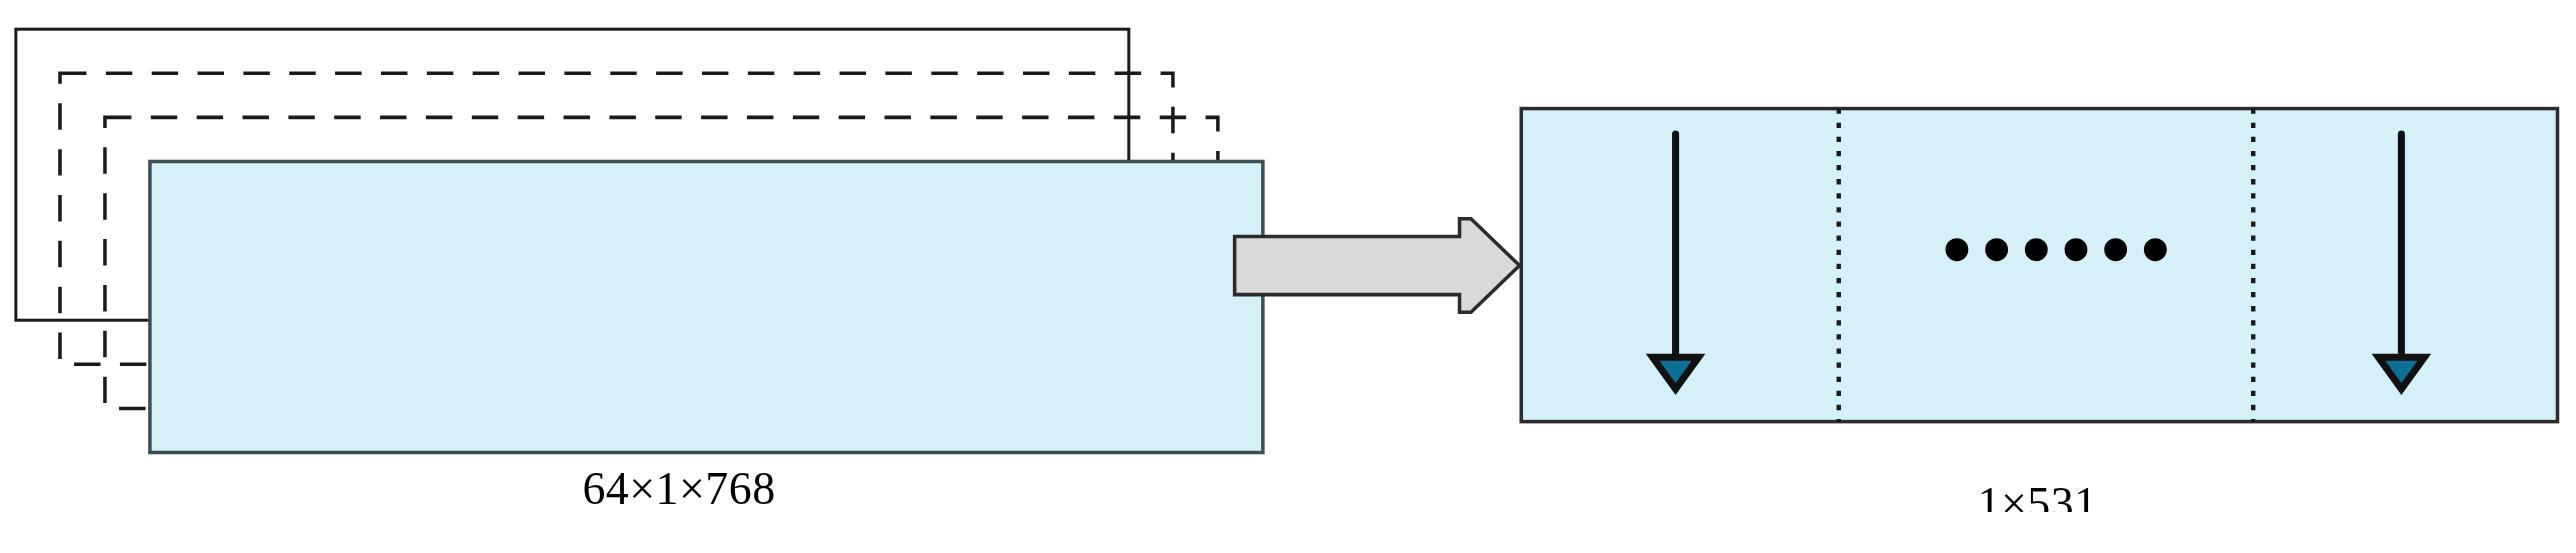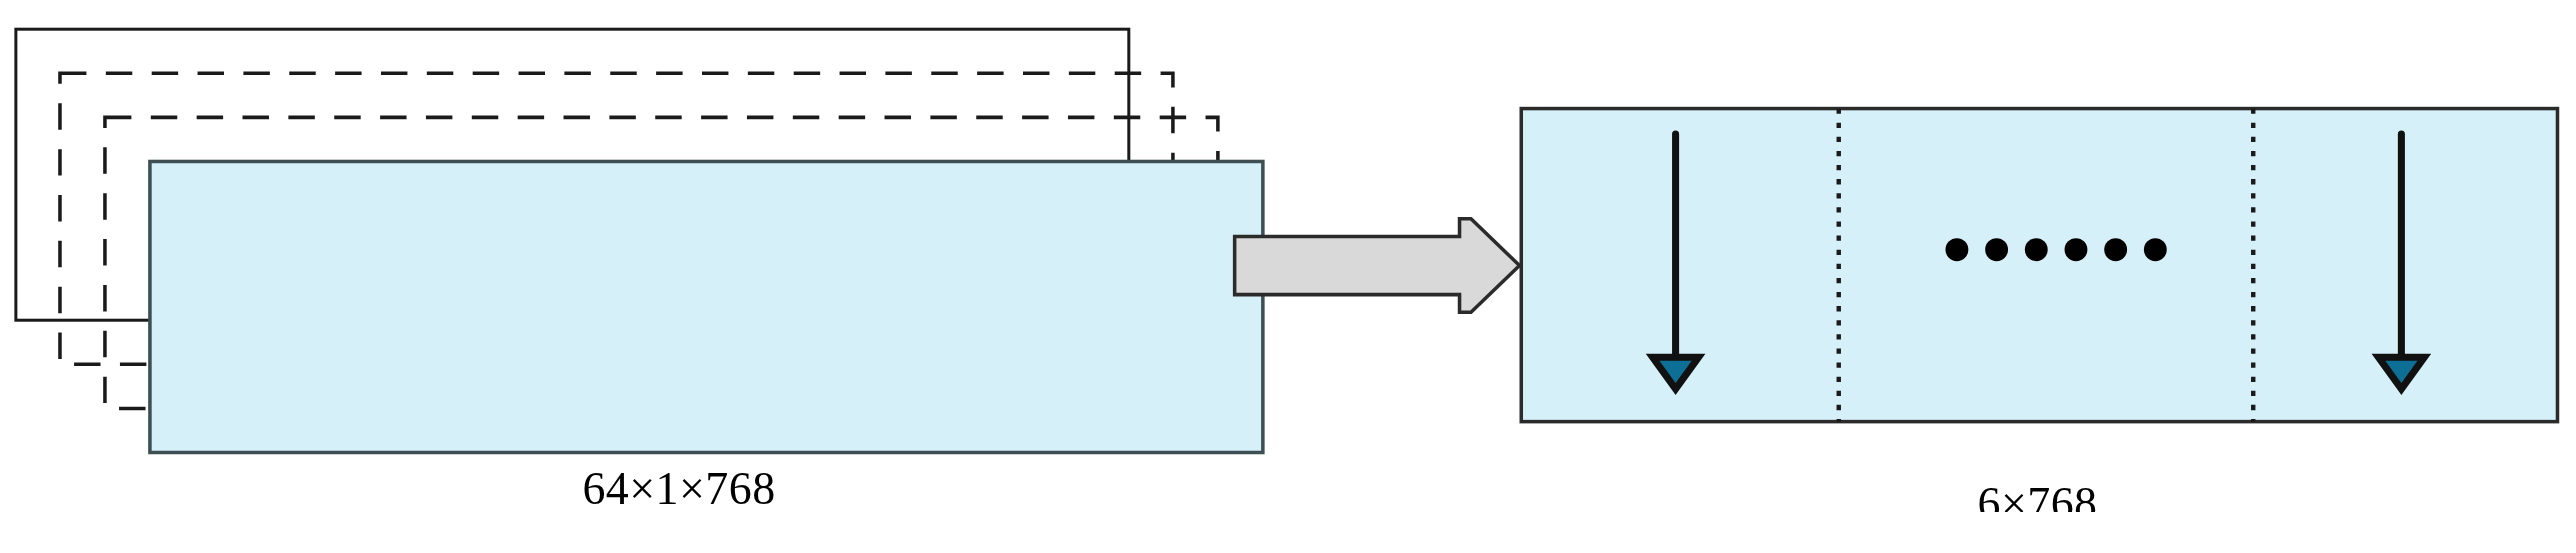--- a/index.html
+++ b/index.html
@@ -94,16 +94,16 @@
 
       <g>
         <line x1="2723" y1="152" x2="2723" y2="410" stroke="#111111" stroke-width="8" stroke-linecap="round"></line>
         <polygon points="2697,405 2749,405 2723,441" fill="#0d6f96" stroke="#111111" stroke-width="8" stroke-linejoin="miter"></polygon>
       </g>
     </g>
   </svg>
 
   <div class="dim-label" id="label-left">64×1×768</div>
 
-  <div class="dim-label" id="label-right">6×768</div>
+  <div class="dim-label" id="label-right">1×531</div>
 
 </div>
 
 
 </body></html>

